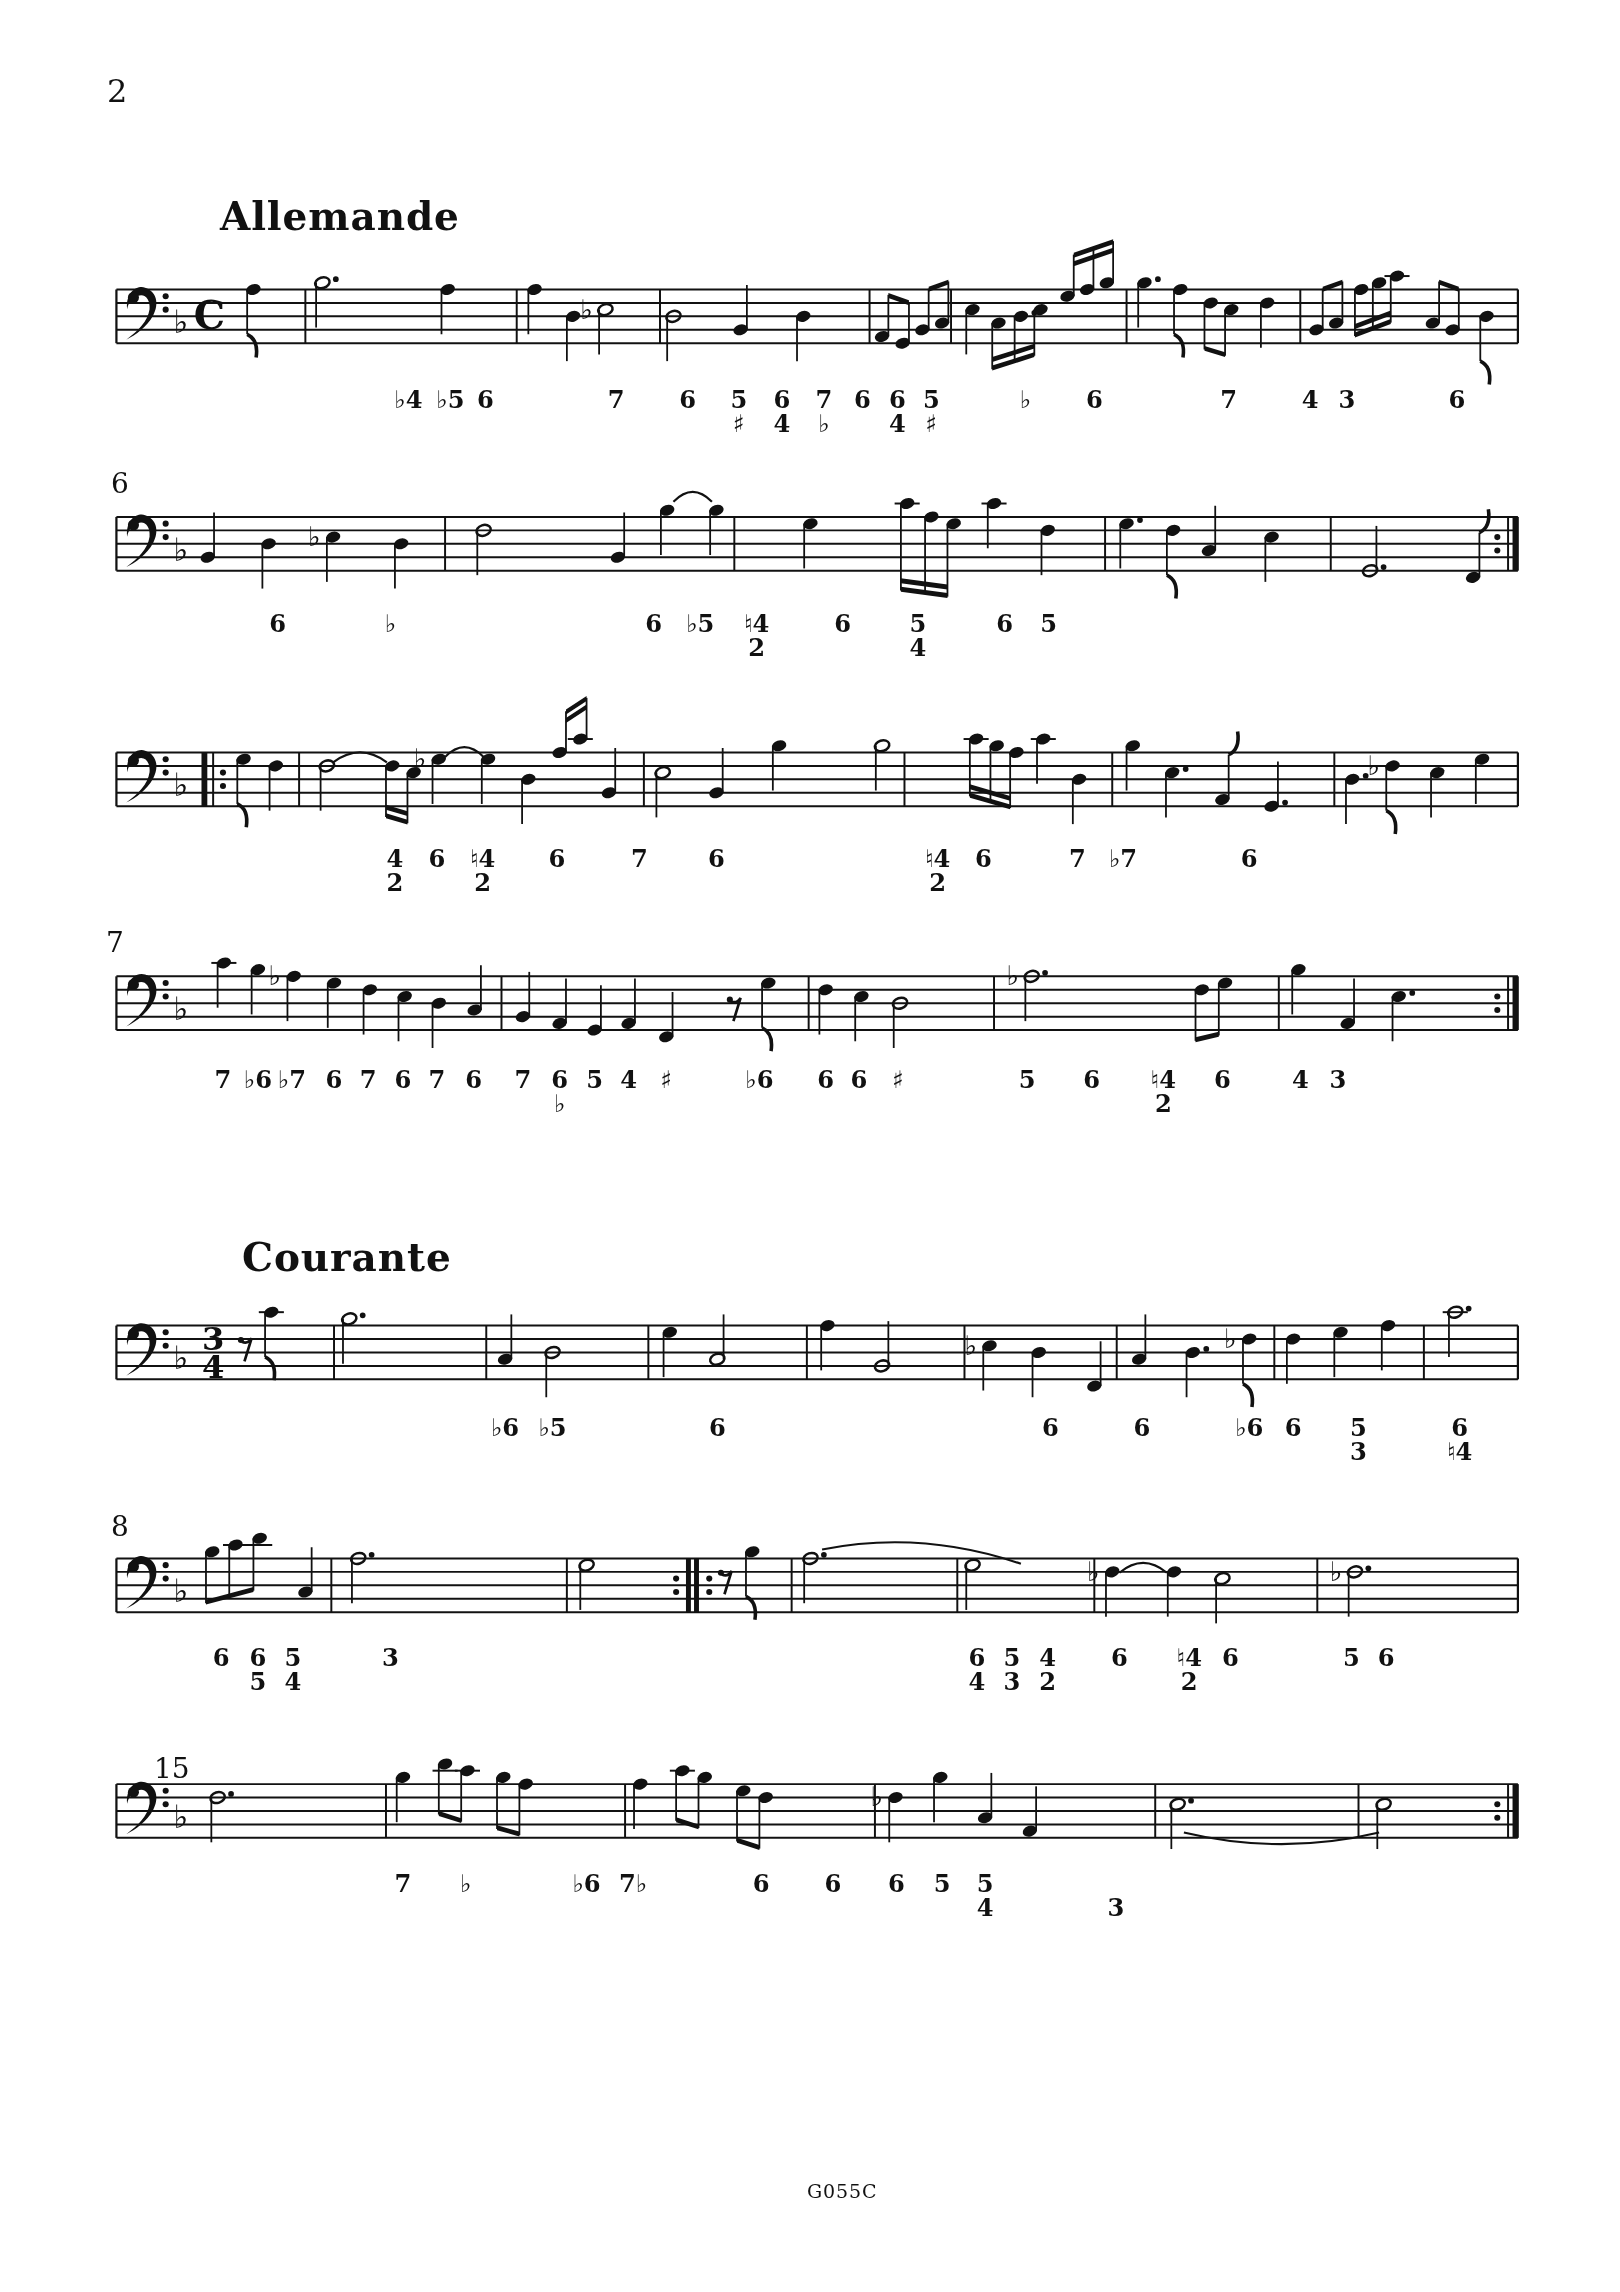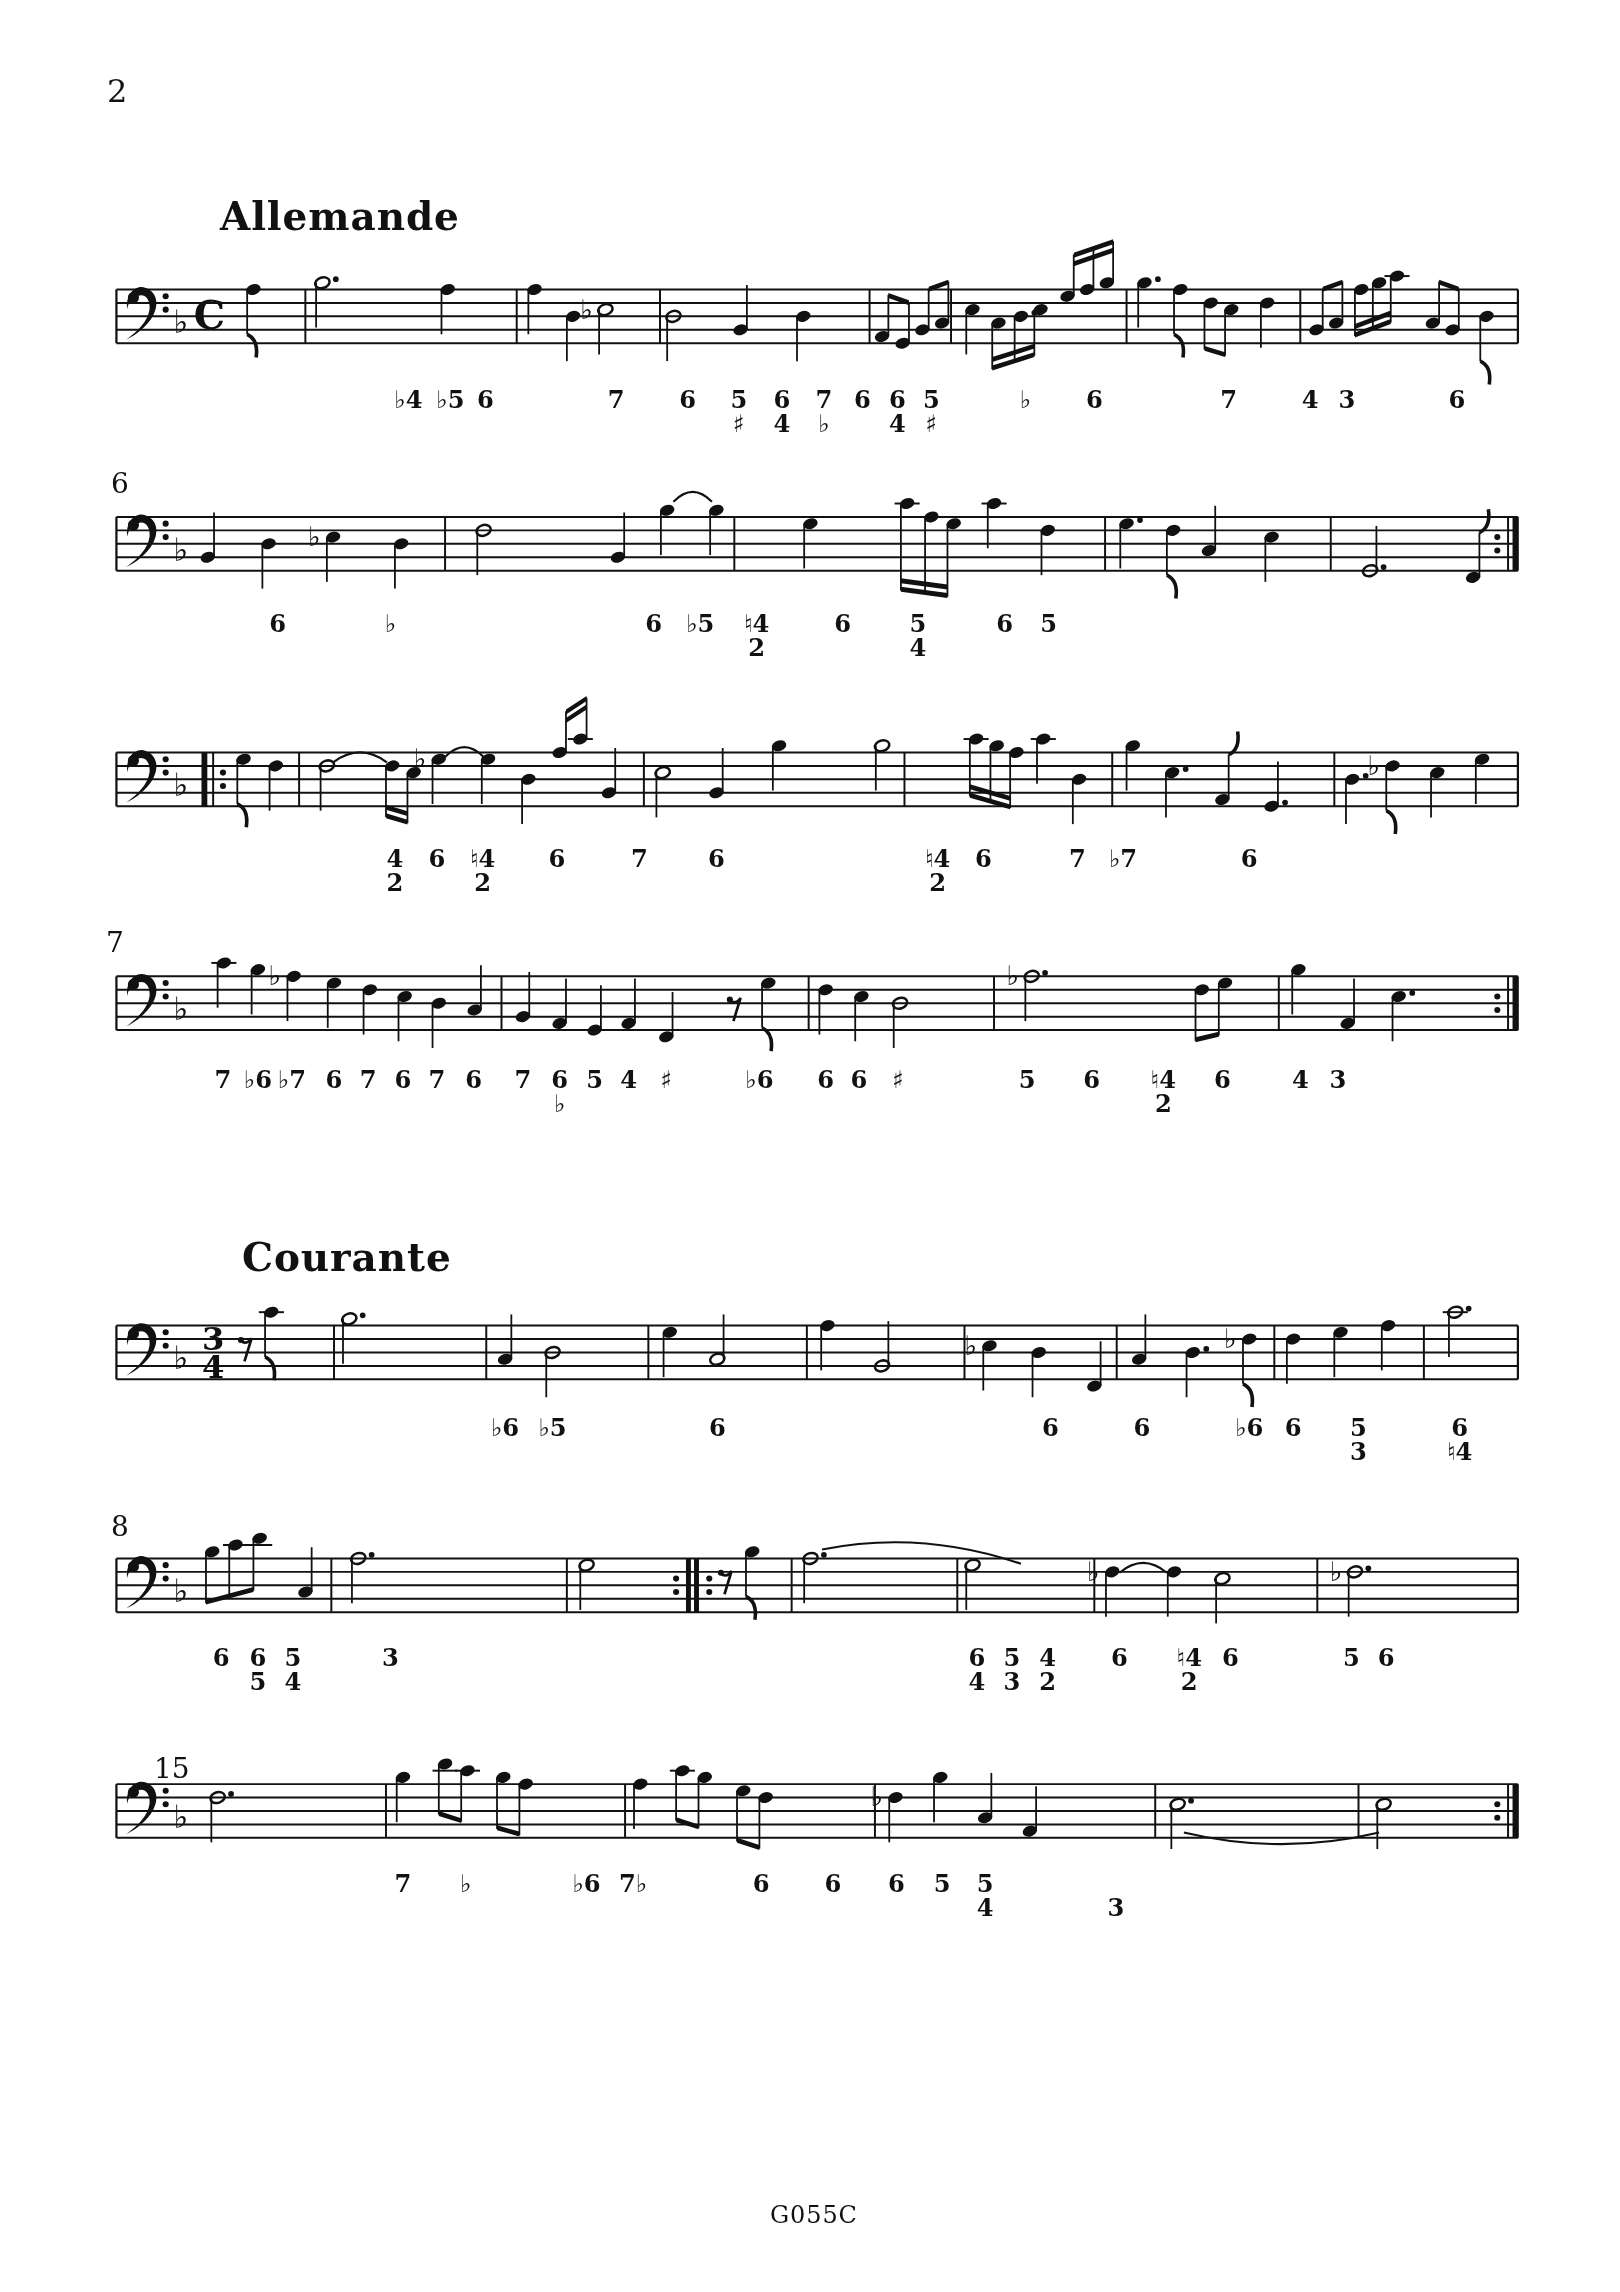--- a/index.html
+++ b/index.html
@@ -8,21 +8,21 @@
   .abs{position:absolute;white-space:nowrap;}
   .pgnum{left:107px;top:72px;font-size:32px;}
   .title{font-size:39px;letter-spacing:0.9px;font-weight:bold;}
   .t-allemande{left:220px;top:193px;}
   .t-courante{left:242px;top:1234px;}
   .mnum{font-size:28px;}
   .mn-a2{left:111px;top:467px;}
   .mn-a4{left:106px;top:926px;}
   .mn-c2{left:111px;top:1510px;}
   .mn-c3{left:106px;top:1752px;margin-left:48px;}
-  .footer{left:770px;top:2180px;font-size:24px;letter-spacing:0.9px;margin-top:21px;}
+  .footer{left:807px;top:2180px;font-size:19px;letter-spacing:0.9px;}
   svg#score{position:absolute;left:0;top:0;}
   text.fig{font-family:"DejaVu Serif","Liberation Serif",serif;font-weight:bold;font-size:27px;fill:#111;}
   text.sig{font-family:"DejaVu Serif","Liberation Serif",serif;font-weight:bold;fill:#111;}
   text.acc{font-family:"DejaVu Sans","Liberation Sans",sans-serif;fill:#111;}
 </style>
 </head>
 <body>
 
 <div class="page">
   <div class="abs pgnum">2</div>

